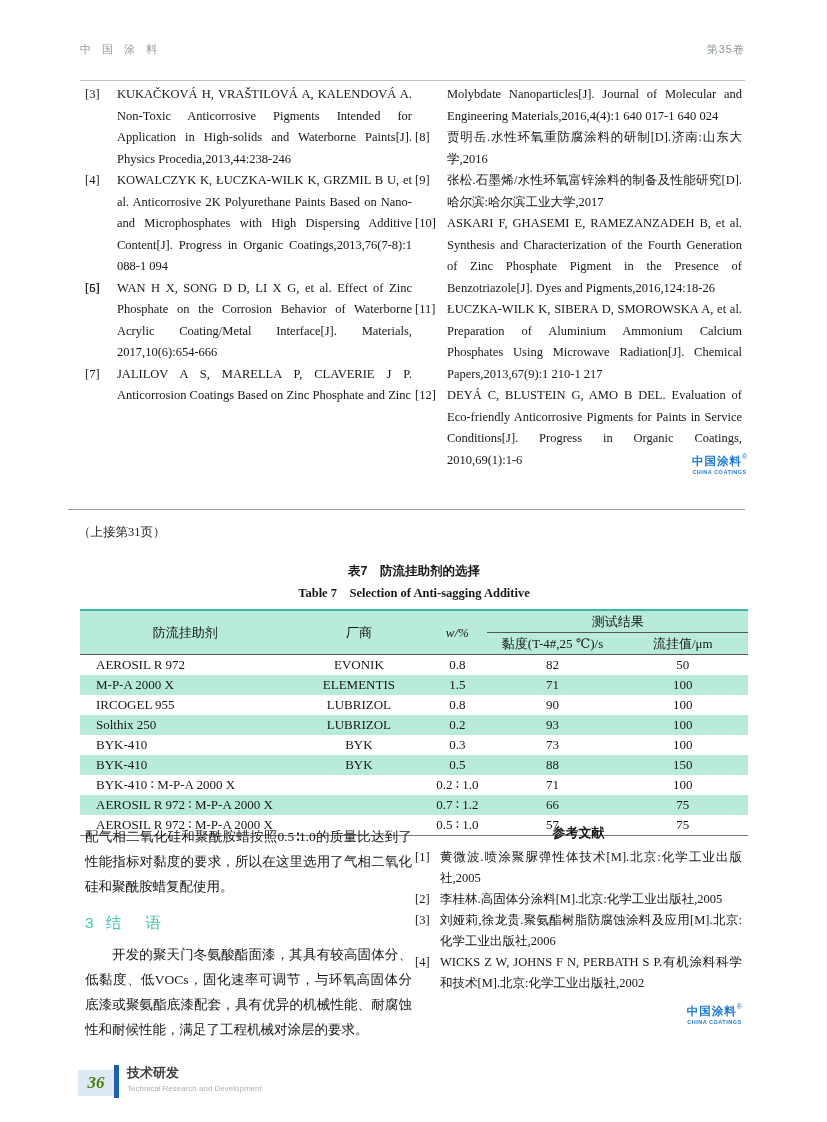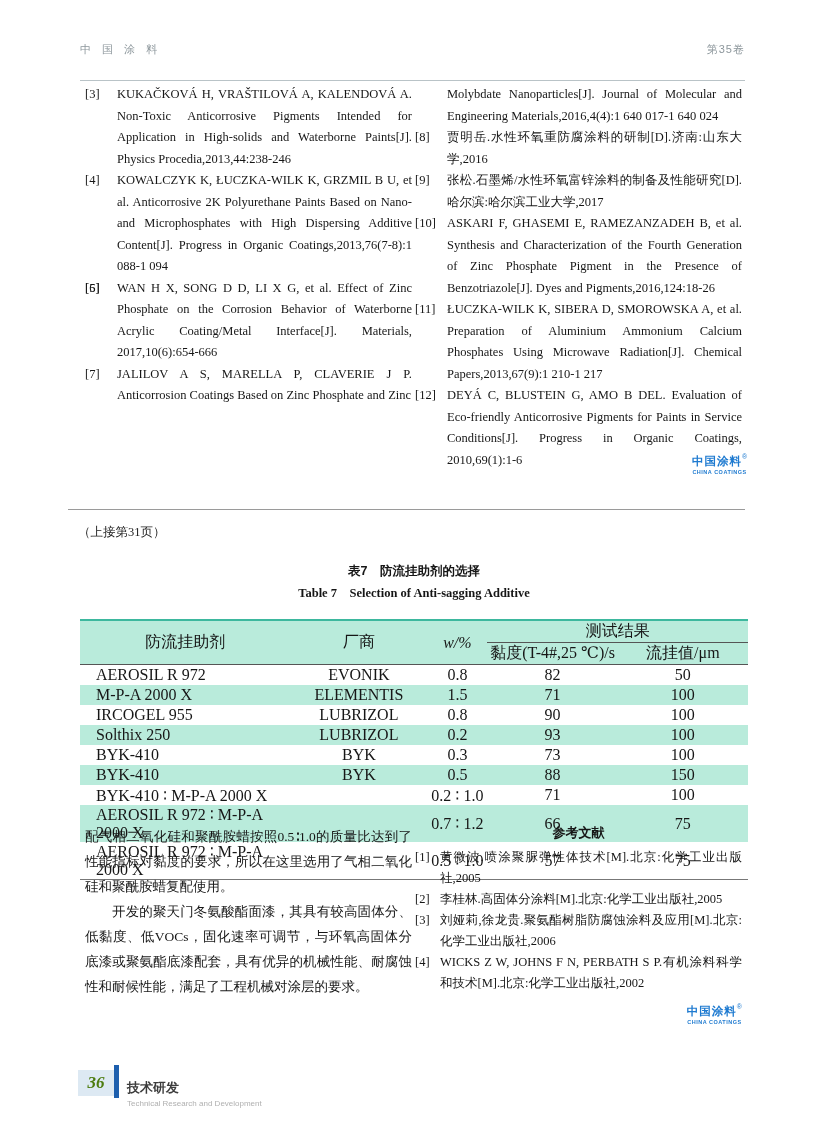--- a/index.html
+++ b/index.html
@@ -32,23 +32,23 @@
 
   
   .divider{position:absolute;top:509px;left:68px;width:677px;border-top:1px solid #9a9a9a;}
   .contnote{position:absolute;top:524px;left:78px;font-size:12.5px;color:#222;}
 
   
   .tablewrap{position:absolute;top:563px;left:80px;width:668px;}
   .tbl-title-cn{font-weight:bold;font-size:12.5px;text-align:center;
                 font-family:"Liberation Sans","DejaVu Sans",sans-serif;}
   .tbl-title-en{font-weight:bold;font-size:12.5px;text-align:center;margin-top:5px;}
-  table.datatable{width:100%;border-collapse:collapse;margin-top:17px;
+  table.datatable{width:100%;border-collapse:collapse;margin-top:7px;
                   border-top:2px solid #3db89e;border-bottom:1px solid #777;
-                  font-size:16px;}
+                  font-size:13px;}
   table.datatable th{font-weight:normal;background:#b9ebdb;height:21px;padding:0 2px;}
   table.datatable th.grp{border-bottom:1px solid #555;}
   table.datatable thead tr:last-child th, table.datatable th[rowspan]{border-bottom:1px solid #555;}
   table.datatable td{height:20px;padding:0 2px;text-align:center;}
   table.datatable td.c1{text-align:left;padding-left:16px;}
   table.datatable tr.alt td{background:#b9ebdb;}
   th.ital{font-style:italic;}
 
   
   .body-cols{position:absolute;top:824px;left:85px;width:657px;display:flex;justify-content:space-between;}
@@ -64,21 +64,21 @@
   .refb-item{position:relative;padding-left:25px;text-align:justify;font-size:12.5px;line-height:21px;}
   .refb-item .ref-num{position:absolute;left:0;top:0;}
   .logo-bottom-row{text-align:right;margin-top:8px;padding-right:0px;}
 
   
   .footer{position:absolute;top:1064px;left:78px;display:flex;align-items:flex-start;}
   .pagebox{width:36px;height:26px;margin-top:6px;background:#dde9f3;
            display:flex;align-items:center;justify-content:center;
            color:#4d7c0f;font-style:italic;font-weight:bold;font-size:17px;}
   .pagebar{width:5px;height:33px;background:#1d5fae;margin-top:1px;}
-  .footlabels{margin-left:8px;margin-top:15px;font-family:"Liberation Sans","DejaVu Sans",sans-serif;}
+  .footlabels{margin-left:8px;margin-top:0;font-family:"Liberation Sans","DejaVu Sans",sans-serif;}
   .footlabels .cn{font-size:13px;font-weight:bold;color:#3c3c3c;}
   .footlabels .en{font-size:8px;color:#b0b0b0;margin-top:2px;}
 </style>
 </head>
 <body>
 
 <div class="page">
 
   <div class="runhead">
     <span class="jname">中 国 涂 料</span>
@@ -230,20 +230,23 @@
           <td>57</td>
           <td>75</td>
         </tr>
       </tbody>
     </table>
   </div>
 
   <div class="body-cols">
     <div class="body-col">
       <div class="para">配气相二氧化硅和聚酰胺蜡按照0.5∶1.0的质量比达到了性能指标对黏度的要求，所以在这里选用了气相二氧化硅和聚酰胺蜡复配使用。</div>
+      <div class="sec-head">
+        <span class="no">3</span><span class="ti">结 语</span>
+      </div>
       <div class="para indent">开发的聚天门冬氨酸酯面漆，其具有较高固体分、低黏度、低VOCs，固化速率可调节，与环氧高固体分底漆或聚氨酯底漆配套，具有优异的机械性能、耐腐蚀性和耐候性能，满足了工程机械对涂层的要求。</div>
     </div>
     <div class="body-col">
       <div class="refb-head">参考文献</div>
       <div class="refb-item">
         <span class="ref-num">[1]</span>
         <span>黄微波.喷涂聚脲弹性体技术[M].北京:化学工业出版社,2005</span>
       </div>
       <div class="refb-item">
         <span class="ref-num">[2]</span>

